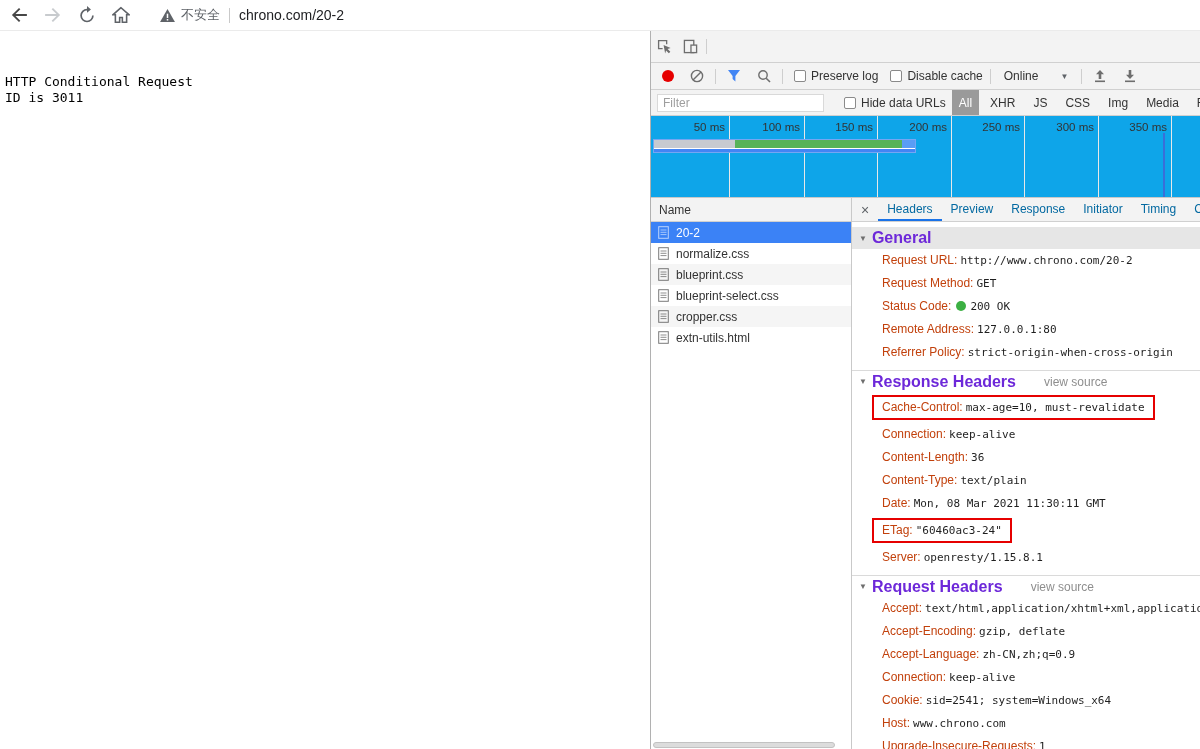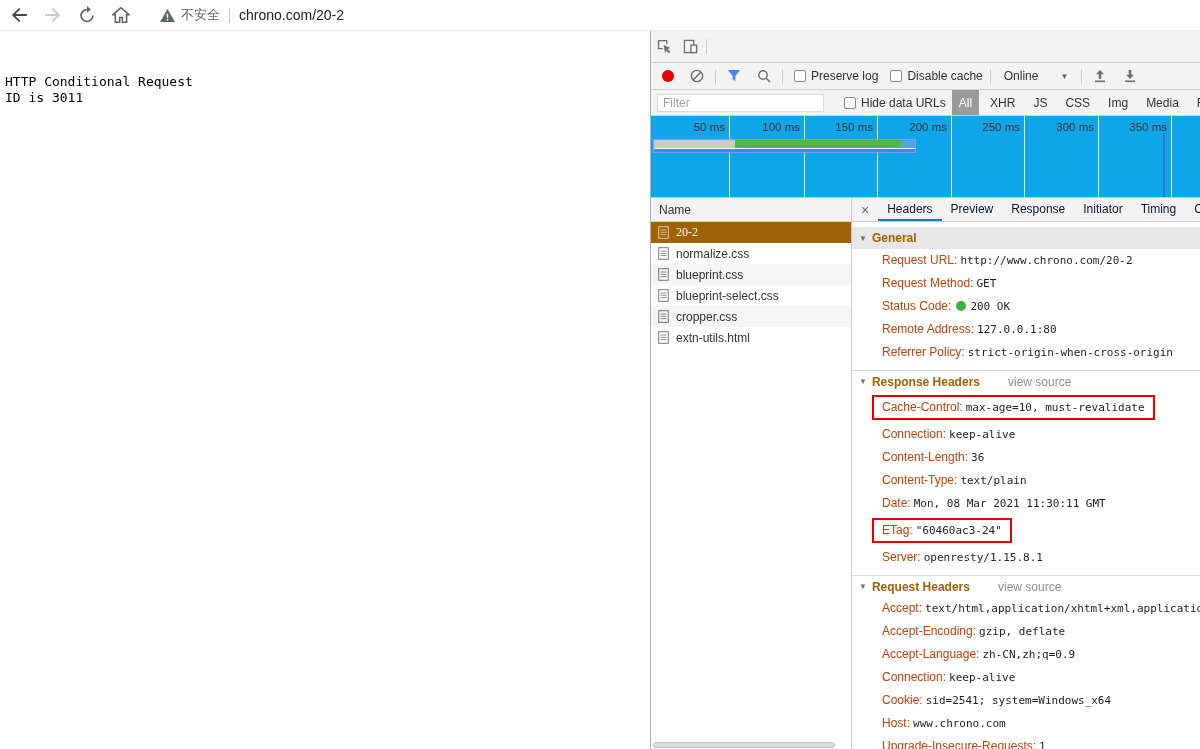--- a/index.html
+++ b/index.html
@@ -79,39 +79,39 @@
   .dt-content { flex:1; display:flex; min-height:0; }
 
   
   .name-panel { width:201px; flex:none; border-right:1px solid #c9c9c9; position:relative;
     display:flex; flex-direction:column; overflow:hidden; }
   .name-header { height:24px; flex:none; background:#f3f3f3; border-bottom:1px solid #d0d0d0;
     display:flex; align-items:center; padding:0 8px; color:#333; }
   .name-row { height:21px; flex:none; display:flex; align-items:center; padding:0 5px;
     color:#333; cursor:pointer; }
   .name-row.striped { background:#f5f5f5; }
-  .name-row.selected { background:#a16207; color:#fff;font-family:Liberation Serif, serif; }
+  .name-row.selected { background:#3b82f6; color:#fff; }
   .doc-icon { width:11px; height:13px; margin:0 7px 0 2px; flex:none; }
   .doc-icon svg { display:block; width:100%; height:100%; }
   .name-scroll { position:absolute; left:2px; right:16px; bottom:1px; height:6px;
     background:#dcdcdc; border:1px solid #c2c2c2; border-radius:3px; cursor:pointer; }
 
   
   .headers-panel { flex:1; min-width:0; display:flex; flex-direction:column; overflow:hidden; }
   .detail-tabs { height:24px; flex:none; background:#f3f3f3; border-bottom:1px solid #d0d0d0;
     display:flex; align-items:stretch; overflow:hidden; white-space:nowrap; }
   .close-x { display:flex; align-items:center; padding:0 9px; font-size:14px; color:#5f6368; cursor:pointer; }
-  .detail-tab { display:flex; align-items:center; padding:0 9px; color:#0f172a;
+  .detail-tab { display:flex; align-items:center; padding:0 9px; color:#0369a1;
     border-bottom:2px solid transparent; cursor:pointer;text-align:center; }
   .detail-tab.active { border-bottom-color:#1a73e8; }
 
   .detail-body { flex:1; overflow:hidden; }
   .tri { font-size:8px; color:#6e6e6e; margin-right:5px; cursor:pointer; }
   .sec-head { display:flex; align-items:center; height:22px; padding:0 7px; }
-  .sec-head b { font-size:12px; color:#a16207; }
+  .sec-head b { font-size:16px; color:#6d28d9; }
   .sec-general { background:#e6e6e6; margin-top:5px; }
   .sec-bordered { border-top:1px solid #dadada; margin-top:6px; }
   .view-source { color:#8e8e8e; margin-left:28px; font-weight:normal; cursor:pointer; }
 
   .hdr-row { padding:4px 0 4px 30px; line-height:15px; white-space:nowrap; }
   .hdr-name { font-weight:normal; color:#c2410c; margin-right:3px; }
   .hdr-value { font-family:"DejaVu Sans Mono","Liberation Mono",monospace; font-size:11px; color:#1f1f1f; }
   .status-dot { display:none; width:10px; height:10px; border-radius:50%;
     background:#3cb043; margin:0 4px -1px 2px; }
   .hdr-row.dot .status-dot { display:inline-block; }

